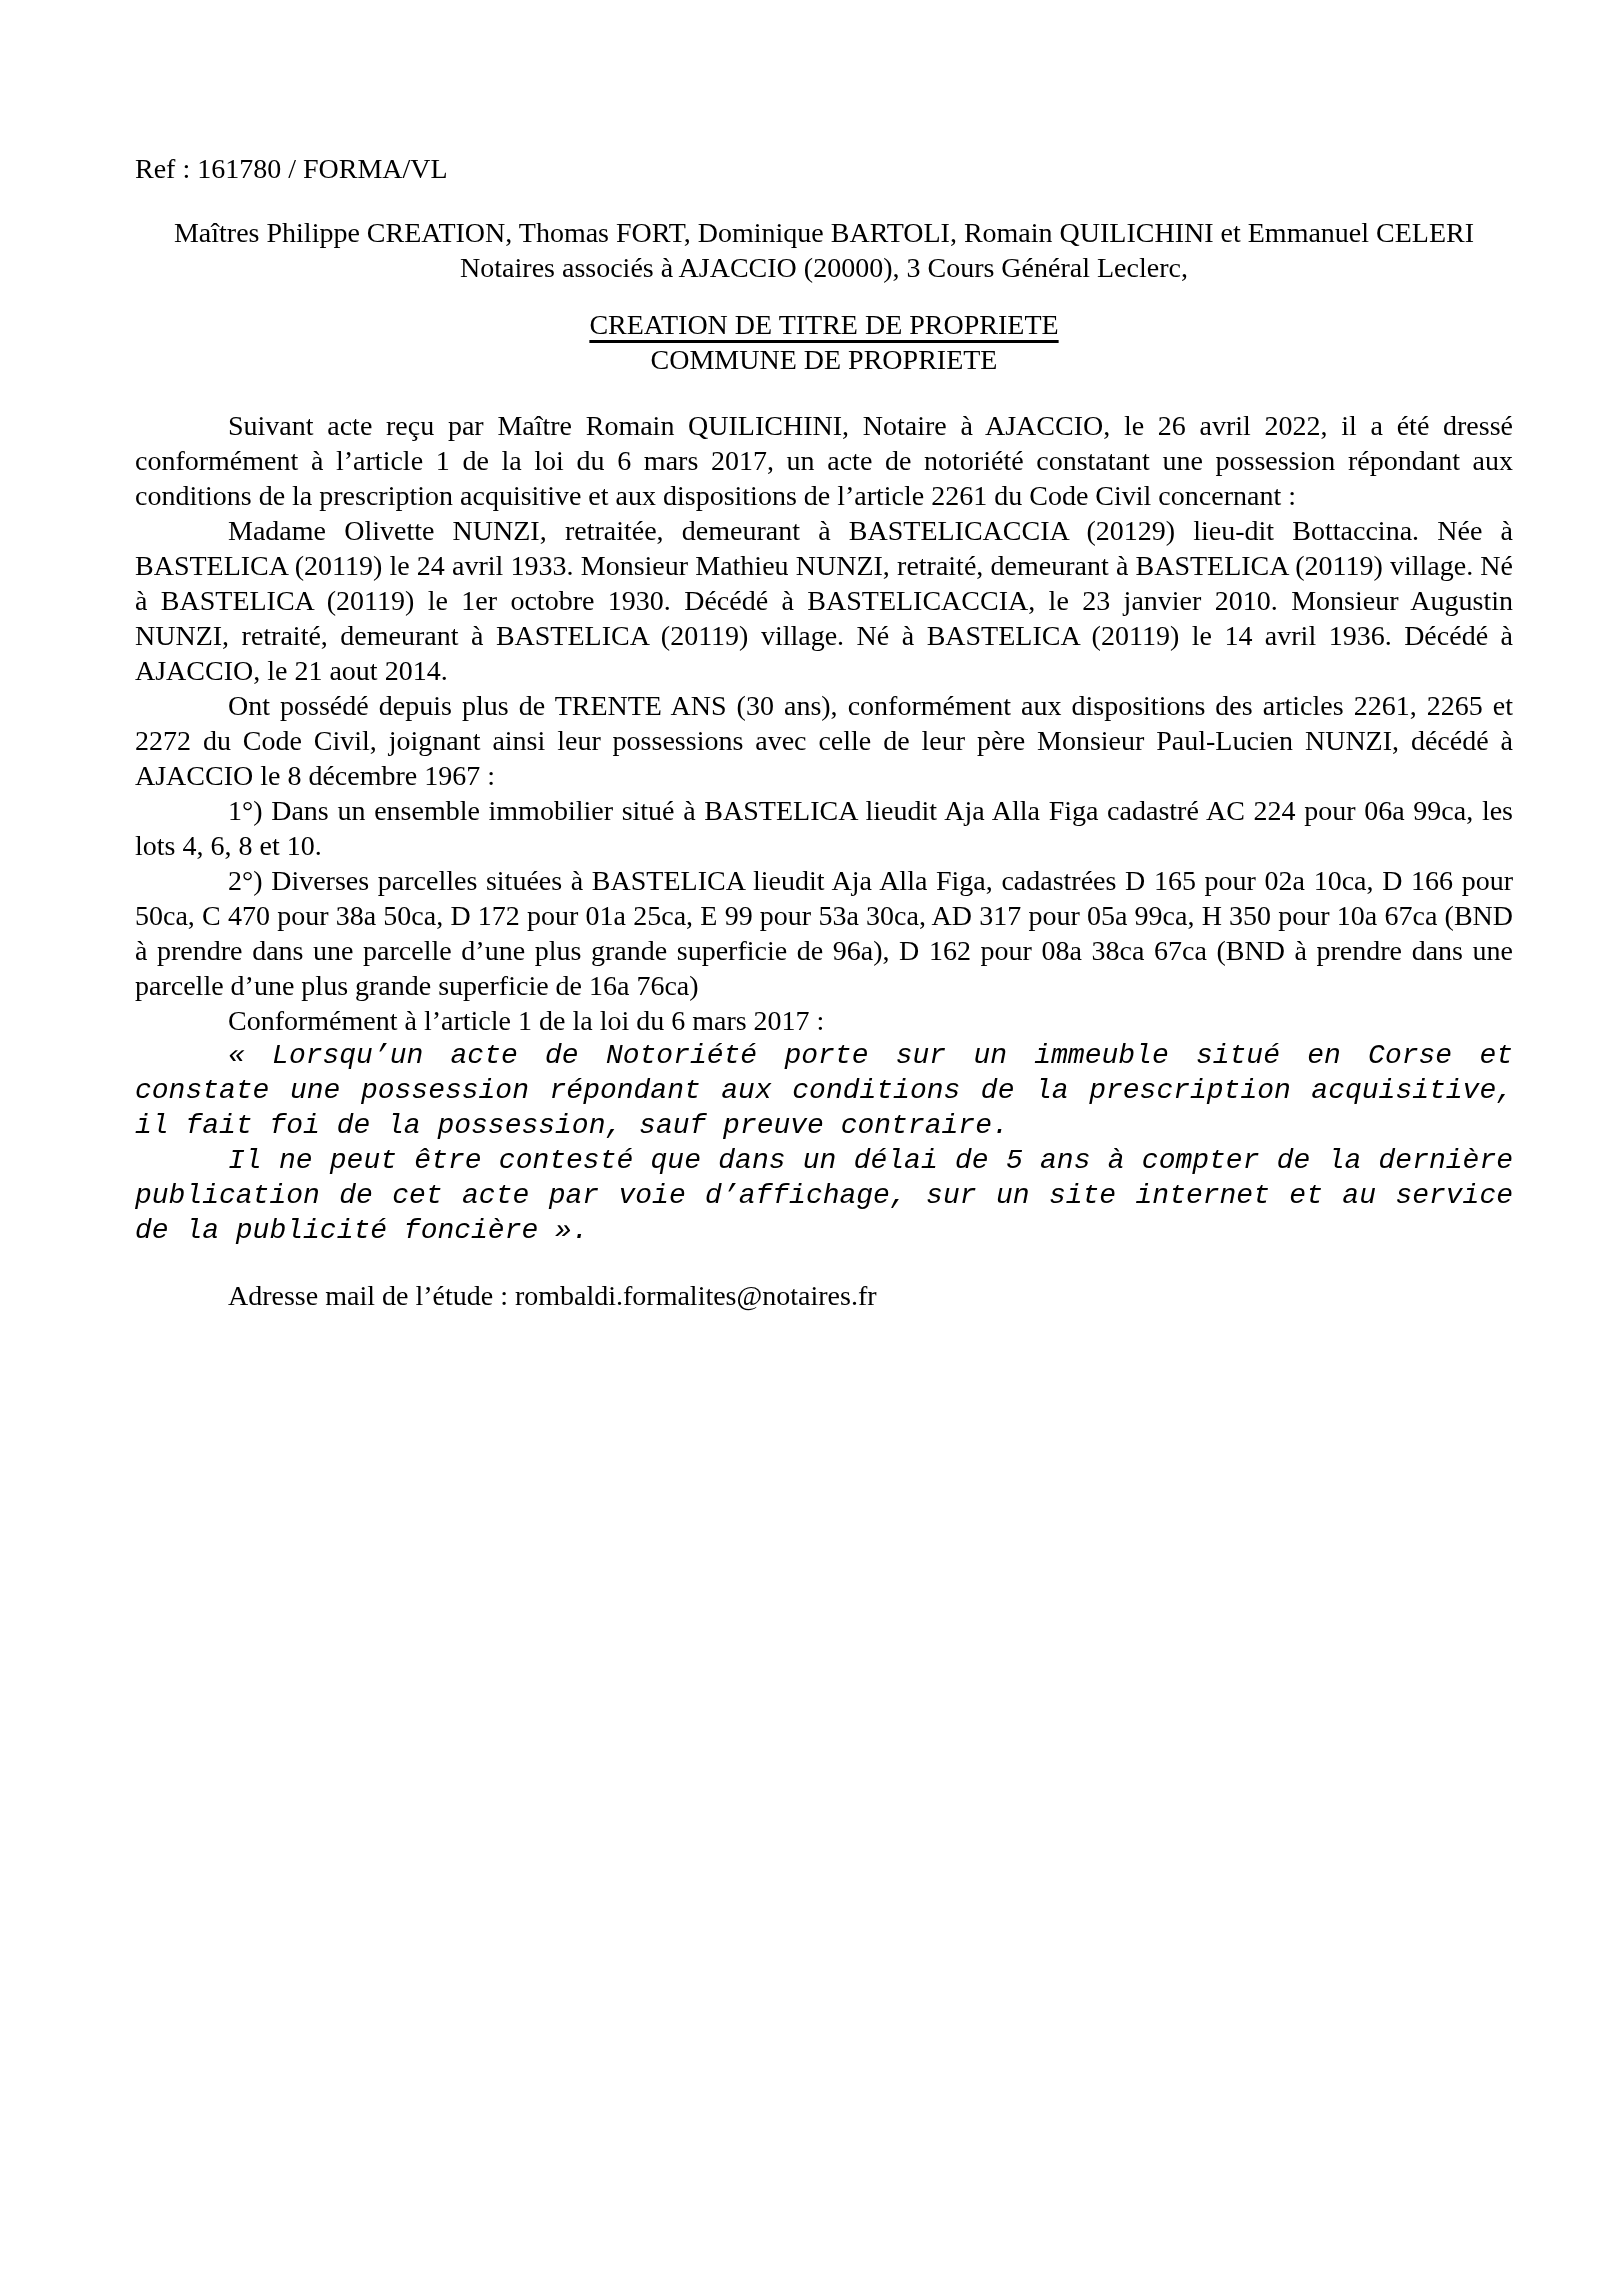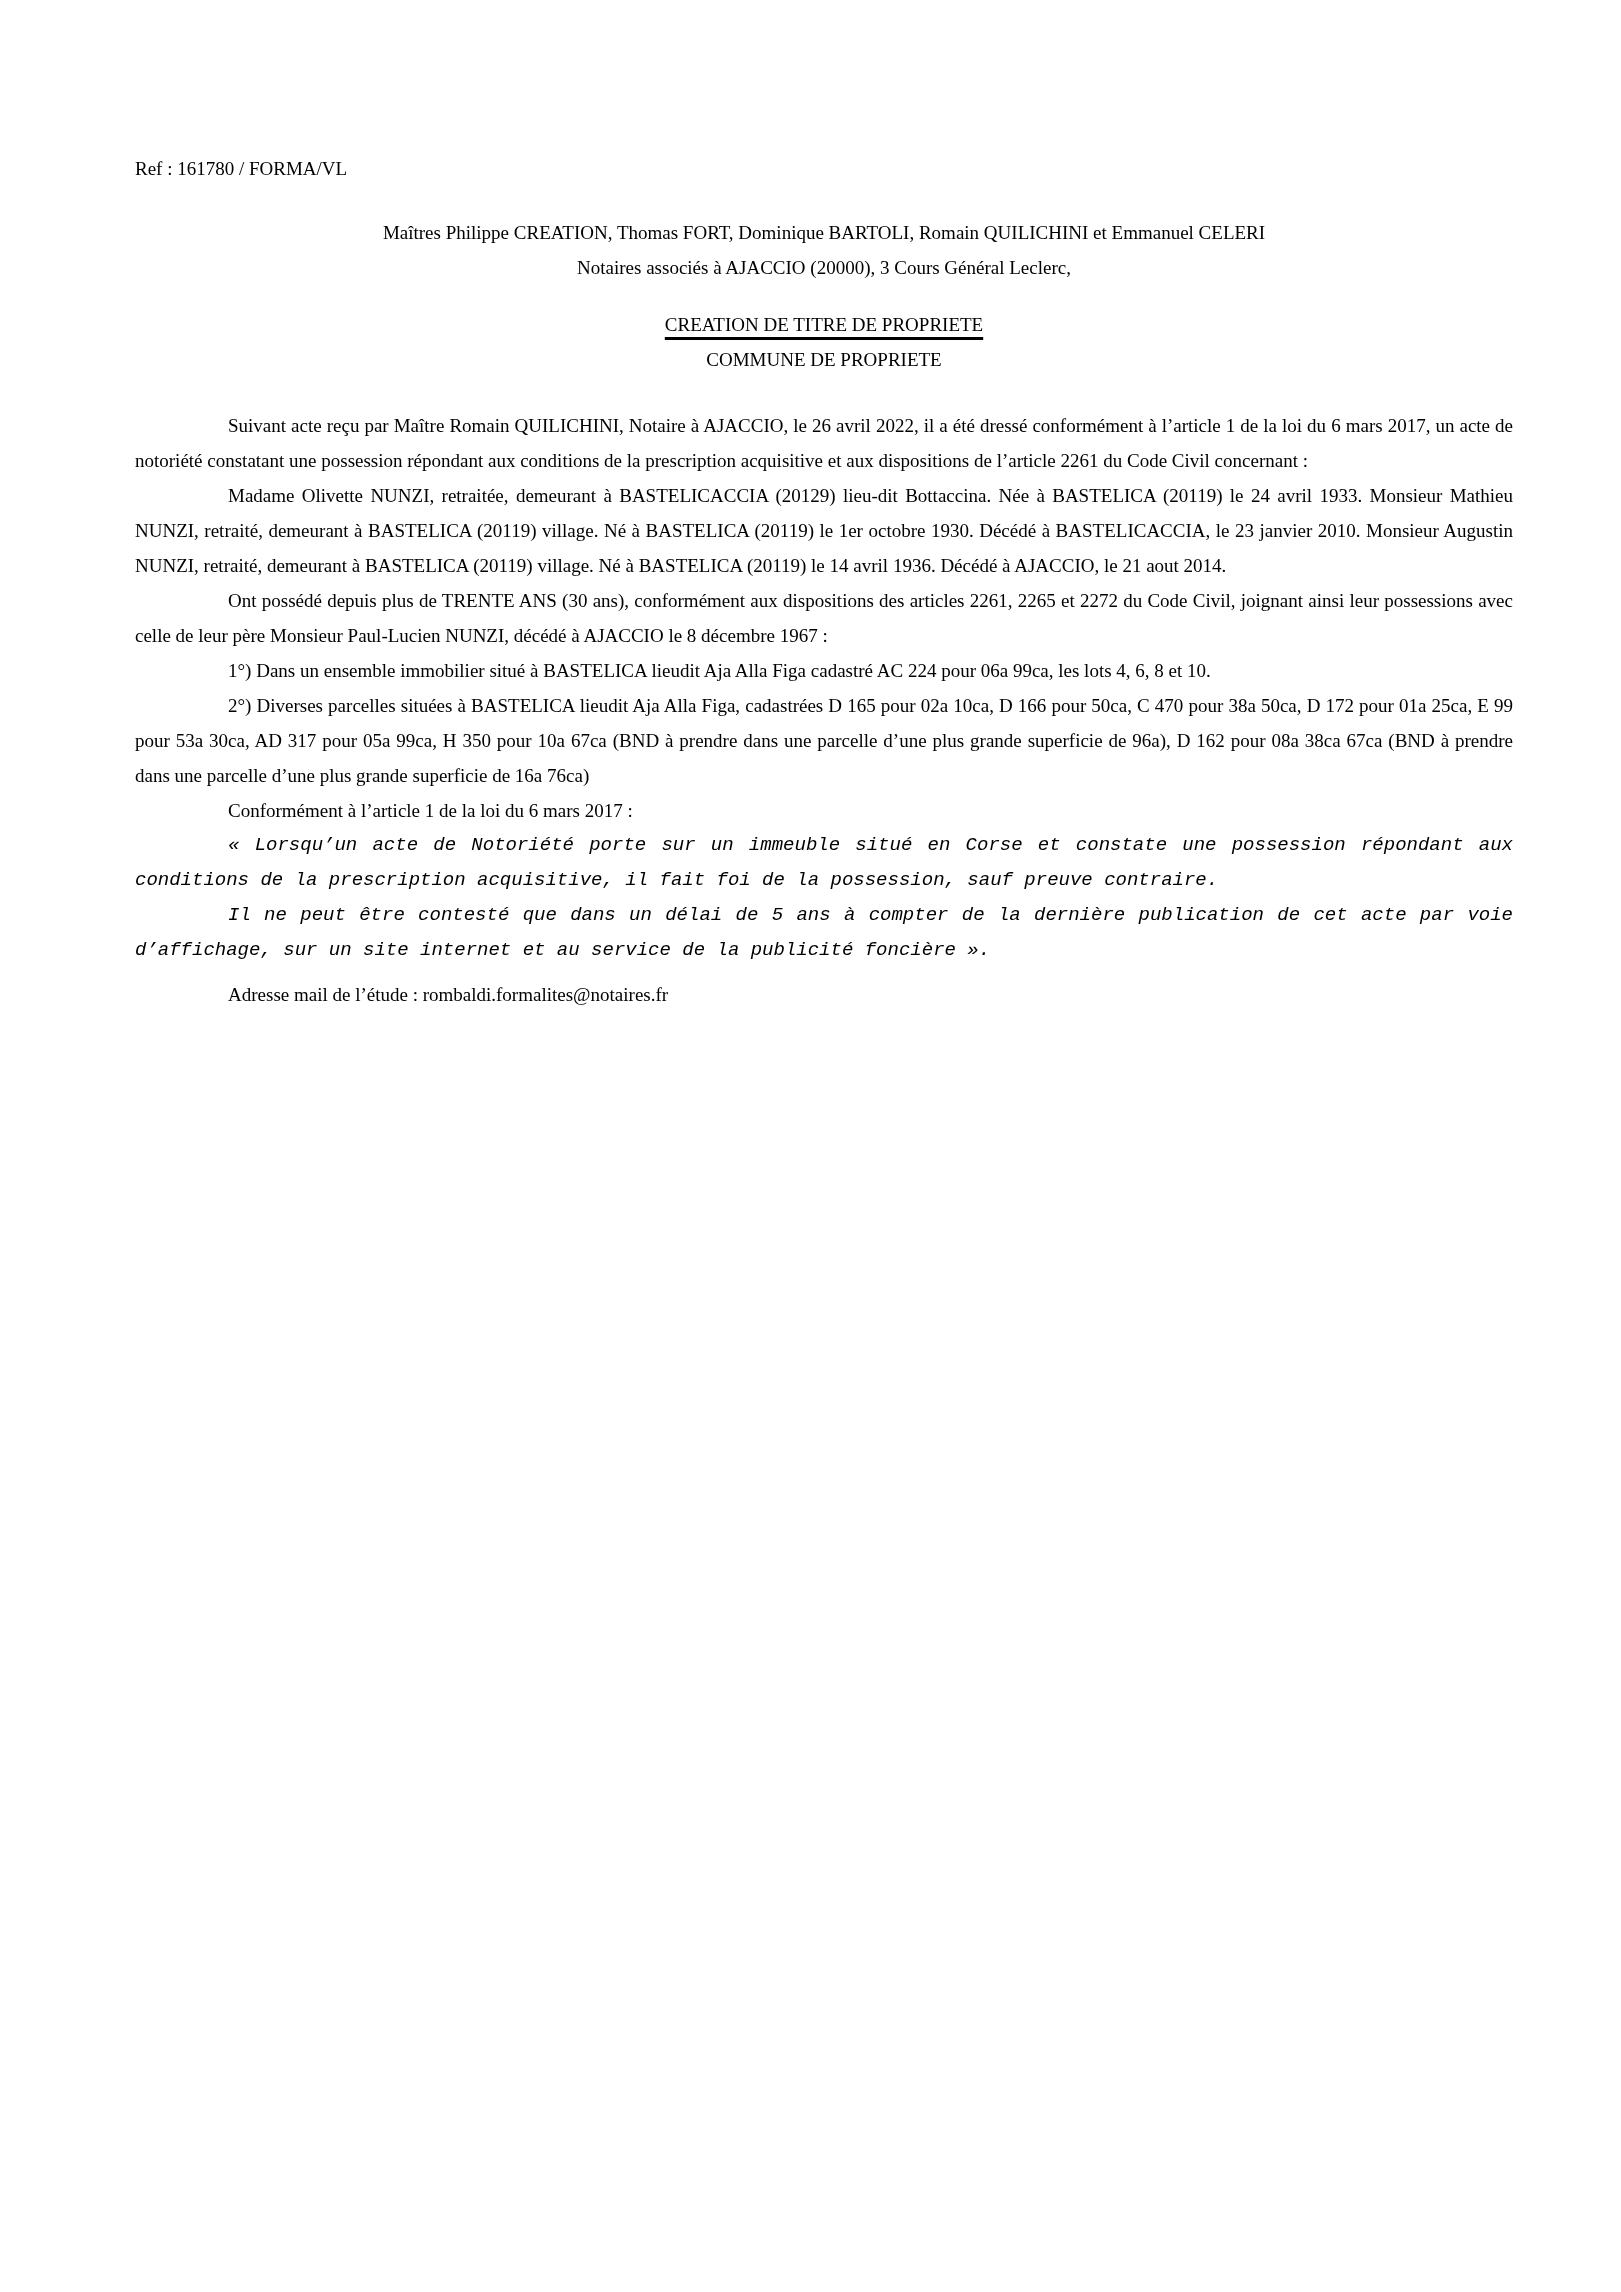--- a/index.html
+++ b/index.html
@@ -15,21 +15,21 @@
   }
   .page {
     position: relative;
     width: 1621px;
     height: 2293px;
     background: #ffffff;
     overflow: hidden;
   }
   .content {
     padding: 151px 108px 0 135px;
-    font-size: 19px;
+    font-size: 28px;
     line-height: 35px;
   }
   p { margin: 0; }
 
   .ref {
     margin-bottom: 29px;
   }
   .center { text-align: center; }
   .office { margin-bottom: 22px; }
   .title-line .underlined {
@@ -41,21 +41,21 @@
 
   .body-para {
     text-align: justify;
     text-indent: 93px;
   }
   .quote {
     font-style: italic;
     font-family: Liberation Mono, monospace;
   }
   .email {
-    margin-top: 9px;
+    margin-top: 30px;
     text-indent: 93px;
   }
 </style>
 </head>
 <body>
 
 <div class="page">
   <div class="content">
 
     <p class="ref">Ref&nbsp;: 161780 / FORMA/VL</p>

